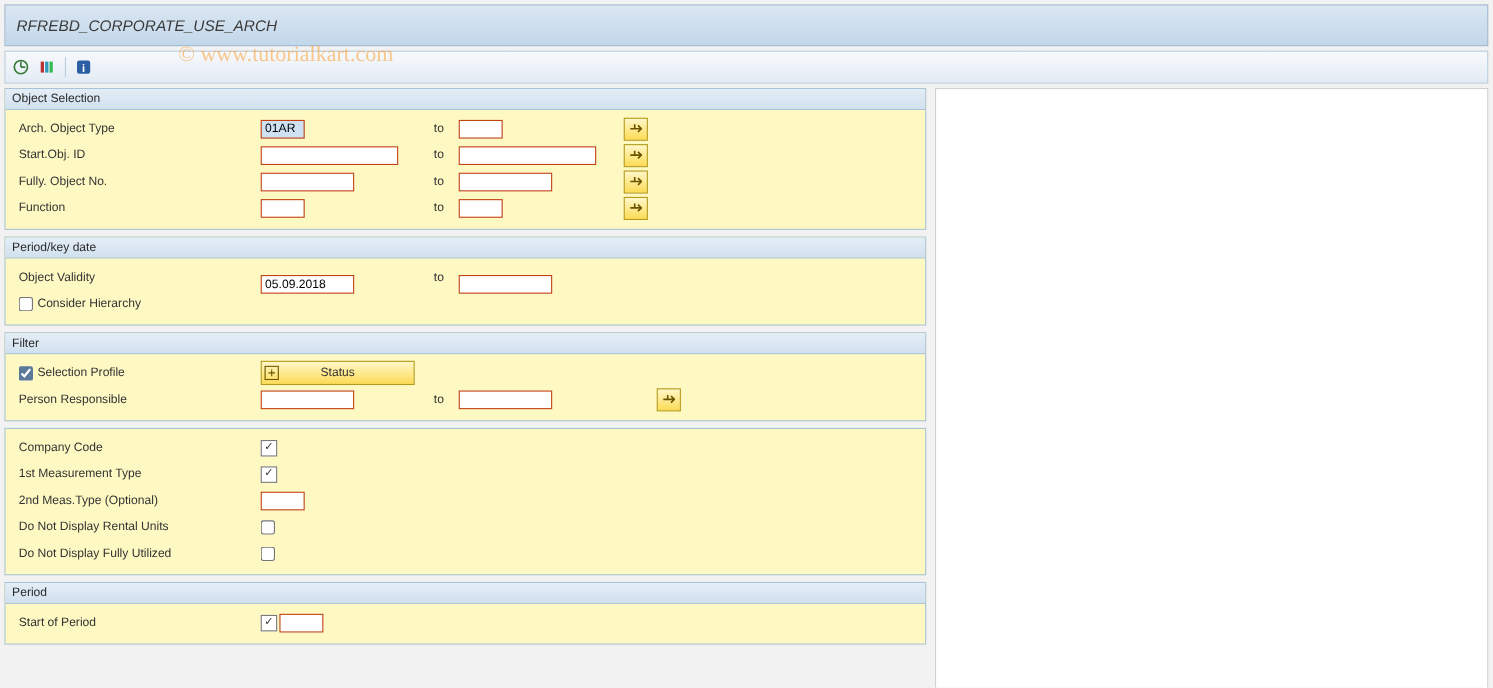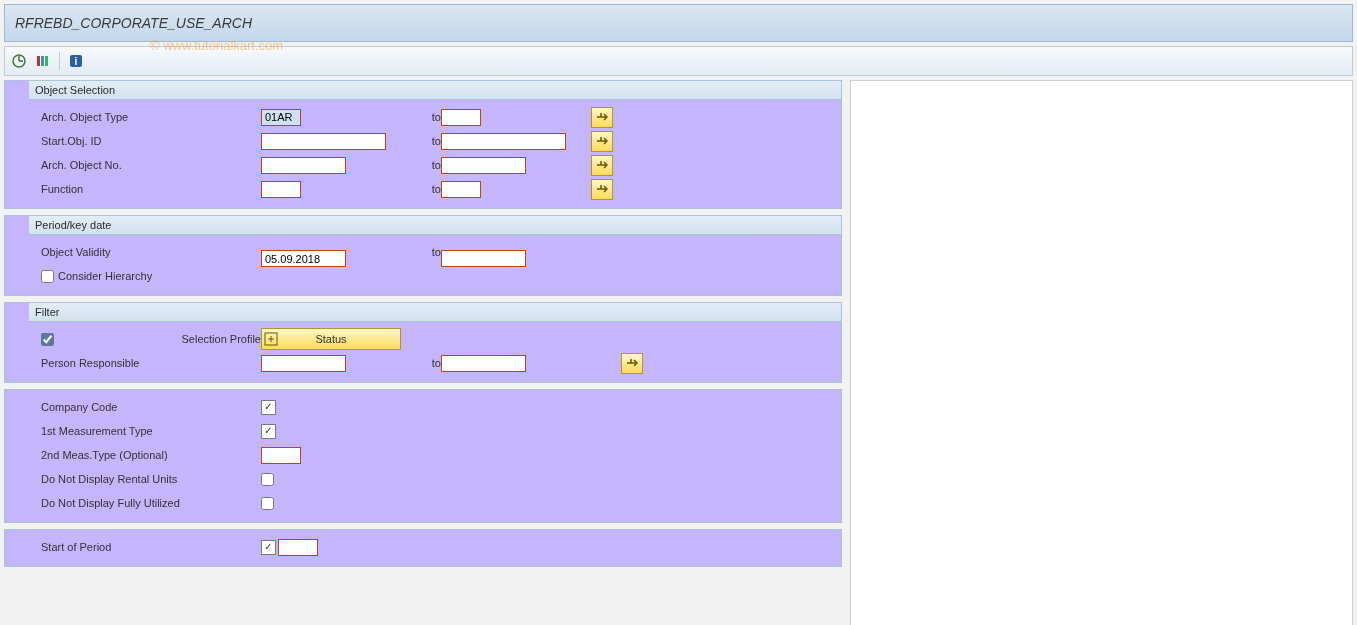--- a/index.html
+++ b/index.html
@@ -44,47 +44,46 @@
     justify-content: center;
     cursor: pointer;
   }
   .toolbar .sep {
     width: 1px;
     height: 18px;
     background: #b9cde0;
   }
   .watermark {
     position: absolute;
-    left: 150px;
+    left: 162px;
     top: 38px;
-    font-size: 13px;
+    font-size: 20px;
     color: rgba(255,140,0,0.45);
-    font-family: Liberation Sans, sans-serif;
+    font-family: Liberation Serif, serif;
     pointer-events: none;
     z-index: 50;
   }
   .content {
     display: flex;
     margin: 0 4px;
     gap: 8px;
   }
   .left-col {
     width: 838px;
   }
   .right-col {
     flex: 1;
     background: #fff;
     border: 1px solid #d0d0d0;
     min-height: 555px;
   }
   .groupbox {
     border: 1px solid #a9c3db;
-    background: #c4b5fd;
+    background: #fef9c3;
     margin-bottom: 6px;
-    padding-left: 24px;
   }
   .groupbox-title {
     background: linear-gradient(#e3edf6, #d2e1ef);
     border-bottom: 1px solid #a9c3db;
     padding: 3px 6px;
     font-size: 11px;
     color: #2a2a2a;
   }
   .groupbox-body {
     padding: 6px 8px;
@@ -98,21 +97,21 @@
   .label {
     width: 220px;
     padding-left: 4px;
   }
   .field-from {
     width: 140px;
     display:flex;
   }
   .to-label {
     width: 36px;
-    text-align: right;
+    text-align: center;
     padding-left: 4px;
   }
   .field-to {
     width: 140px;
     display:flex;
   }
   .multi {
     width: 40px;
     padding-left: 10px;
   }
@@ -225,21 +224,21 @@
               <input type="text" class="w-large" style="">
             </div>
           <div class="multi"><span class="multi-btn">
                 <svg viewBox="0 0 12 10">
                   <path d="M1 5 L5 5 L5 1 M5 5 L11 5" stroke="#6b5400" stroke-width="1.5" fill="none"></path>
                   <path d="M8 2 L11 5 L8 8" stroke="#6b5400" stroke-width="1.5" fill="none"></path>
                 </svg>
               </span></div>
         </div>
         <div class="form-row">
-          <div class="label">Arch. Object No.</div>
+          <div class="label">Fully. Object No.</div>
           <div class="field-from">
               <input type="text" class="w-med" style="">
             </div>
           <div class="to-label">to</div>
           <div class="field-to">
               <input type="text" class="w-med" style="">
             </div>
           <div class="multi"><span class="multi-btn">
                 <svg viewBox="0 0 12 10">
                   <path d="M1 5 L5 5 L5 1 M5 5 L11 5" stroke="#6b5400" stroke-width="1.5" fill="none"></path>
@@ -285,21 +284,21 @@
             <span>Consider Hierarchy</span>
           </div>
         </div>
       </div>
     </div>
 
     <div class="groupbox">
       <div class="groupbox-title">Filter</div>
       <div class="groupbox-body">
         <div class="form-row">
-          <div class="label" style="display:flex;align-items:center;justify-content:space-between;">
+          <div class="label" style="display:flex;align-items:center;">
             <input type="checkbox" checked="" style="">
             <span>Selection Profile</span>
           </div>
           <div class="field-from">
             <span class="status-btn">
               <span class="small-ic">
                 <svg viewBox="0 0 14 14">
                     <rect x="1" y="1" width="12" height="12" fill="none" stroke="#6b5400"></rect>
                     <line x1="4" y1="7" x2="10" y2="7" stroke="#6b5400"></line>
                     <line x1="7" y1="4" x2="7" y2="10" stroke="#6b5400"></line>
@@ -357,20 +356,21 @@
         <div class="form-row">
           <div class="label">Do Not Display Fully Utilized</div>
           <div class="field-from">
               <input type="checkbox" style="">
             </div>
         </div>
       </div>
     </div>
 
     <div class="groupbox">
+      <div class="groupbox-title">Period</div>
       <div class="groupbox-body">
         <div class="form-row">
           <div class="label">Start of Period</div>
           <div class="field-from" style="align-items:center;gap:2px;">
             <span class="checkbox-square">✓</span>
             <input type="text" style="width: 40px;">
           </div>
         </div>
       </div>
     </div>

